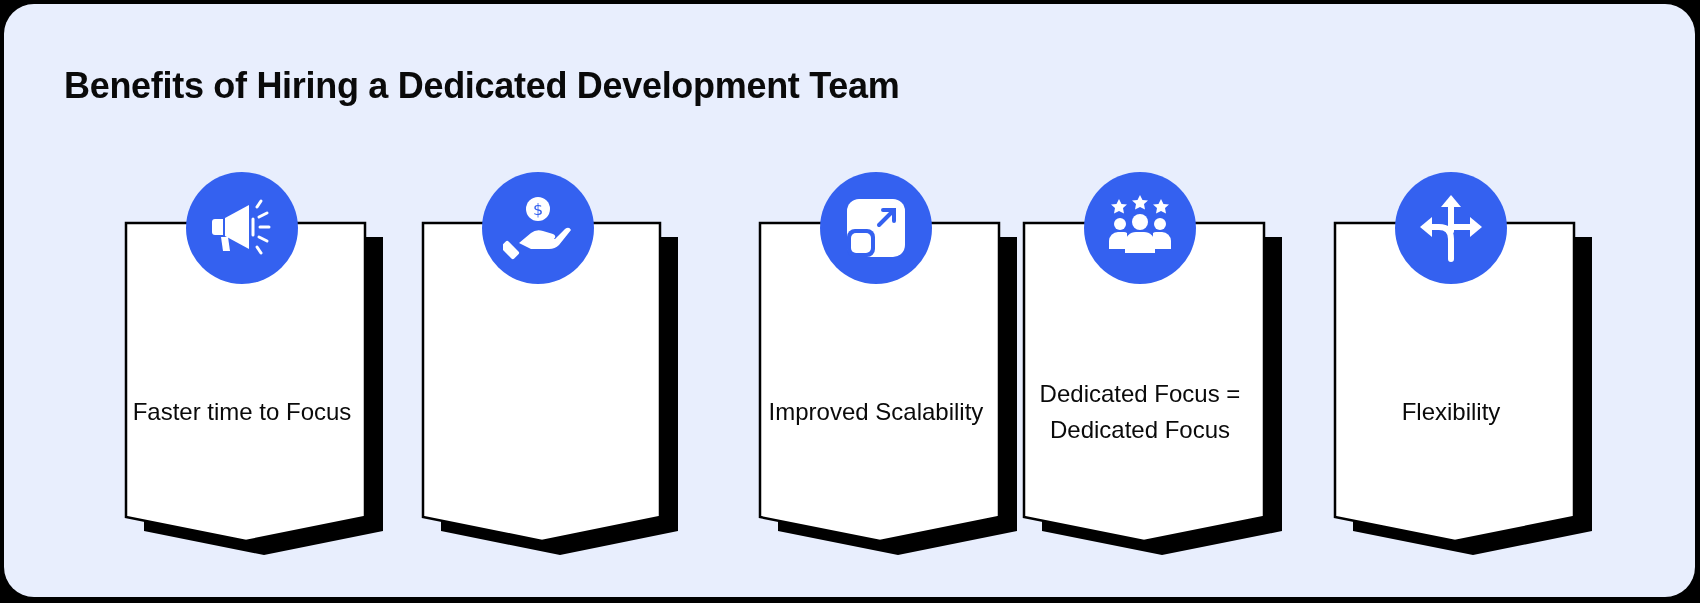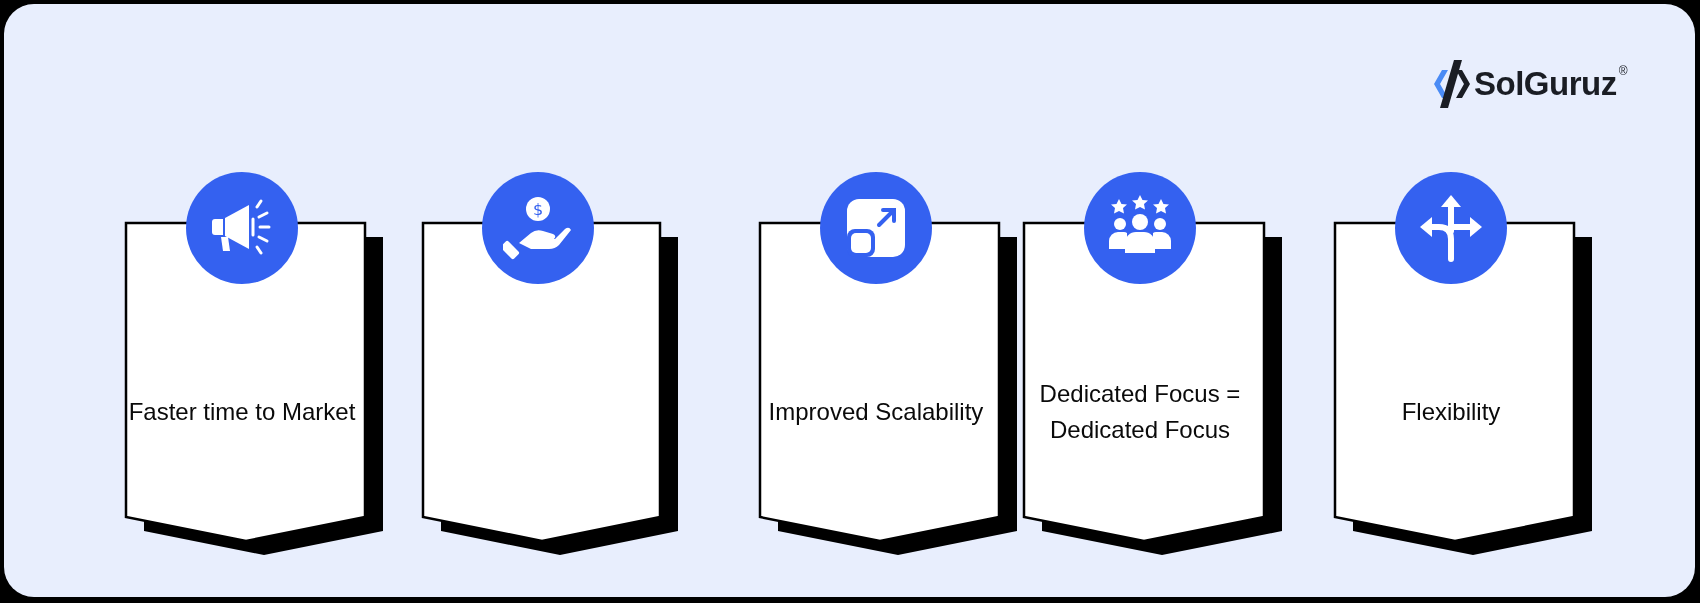--- a/index.html
+++ b/index.html
@@ -33,30 +33,22 @@
   .card-label {
     position: absolute; left: 6px; width: 228px; top: 130px; height: 220px;
     display: flex; align-items: center; justify-content: center; text-align: center;
     font-size: 24px; font-weight: 500; line-height: 36px; color: #0A0A0A;
   }
 </style>
 </head>
 <body>
 
 <div class="panel">
+  <h1 class="title">Benefits of Hiring a Dedicated Development Team</h1>
 
-  <div class="logo">
-    <svg class="logo-mark" viewBox="0 0 40 56">
-      <polygon points="10,14 2,28 10,42 16,42 8,28 16,14" fill="#4A8BF5"></polygon>
-      <polygon points="22,4 30,4 16,52 8,52" fill="#1A1D24"></polygon>
-      <polygon points="24,14 32,28 24,42 30,42 38,28 30,14" fill="#1A1D24"></polygon>
-    </svg>
-    <span class="logo-text">SolGuruz</span>
-    <span class="logo-reg">®</span>
-  </div>
 </div>
 
 <div class="card" style="left:122px">
   <svg class="shape" viewBox="0 0 260 380">
     <polygon points="13,58 252,58 252,352 133,376 13,352" fill="#000" transform="translate(9,7)"></polygon>
     <polygon points="4,51 243,51 243,345 124,369 4,345" fill="#FFF" stroke="#000" stroke-width="2.5"></polygon>
   </svg>
   <div class="icon-circle">
     <svg viewBox="0 0 70 70">
       <path d="M8 26 h8 v16 h-8 a3 3 0 0 1 -3 -3 v-10 a3 3 0 0 1 3 -3z" fill="#fff"></path>
@@ -65,21 +57,21 @@
       <g stroke="#fff" stroke-width="3" stroke-linecap="round">
         <line x1="50" y1="14" x2="54" y2="8"></line>
         <line x1="52" y1="24" x2="60" y2="20"></line>
         <line x1="53" y1="34" x2="62" y2="34"></line>
         <line x1="52" y1="44" x2="60" y2="48"></line>
         <line x1="50" y1="54" x2="54" y2="60"></line>
         <line x1="46" y1="26" x2="46" y2="42"></line>
       </g>
     </svg>
   </div>
-  <div class="card-label">Faster time to Market</div>
+  <div class="card-label">Faster time to Focus</div>
 </div>
 
 <div class="card" style="left:419px">
   <svg class="shape" viewBox="0 0 260 380">
     <polygon points="13,58 250,58 250,352 132,376 13,352" fill="#000" transform="translate(9,7)"></polygon>
     <polygon points="4,51 241,51 241,345 123,369 4,345" fill="#FFF" stroke="#000" stroke-width="2.5"></polygon>
   </svg>
   <div class="icon-circle" style="left:63px">
     <svg viewBox="0 0 70 70">
       <circle cx="35" cy="16" r="12" fill="#fff"></circle>

